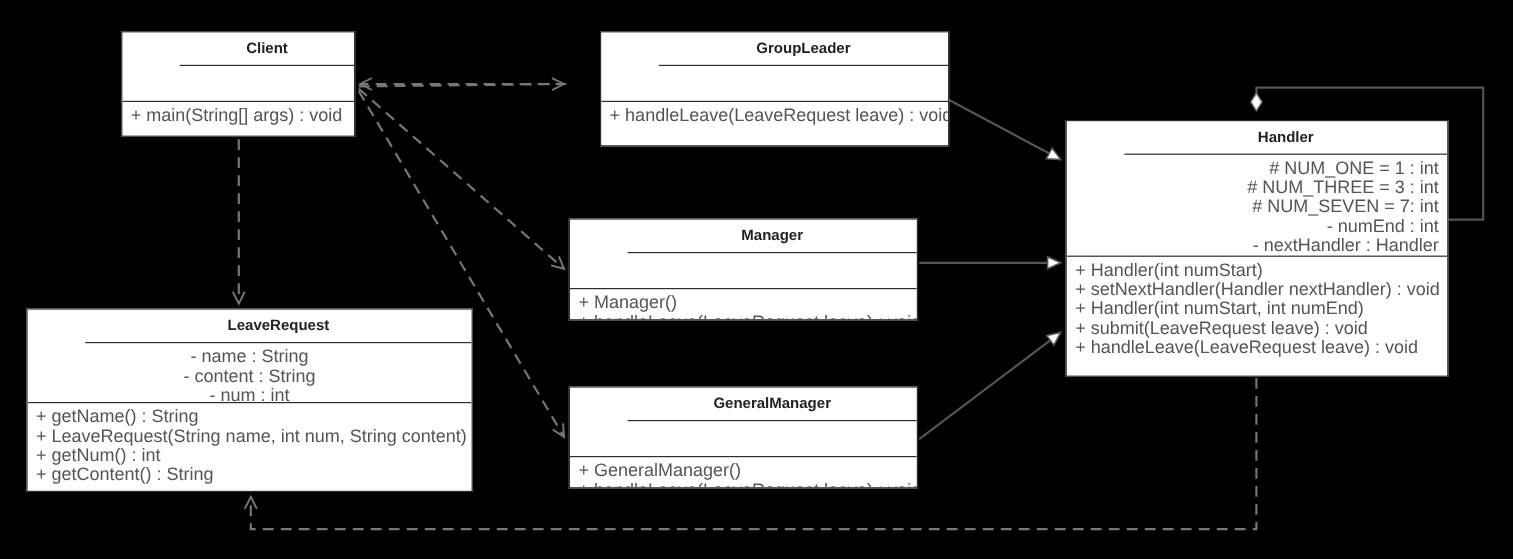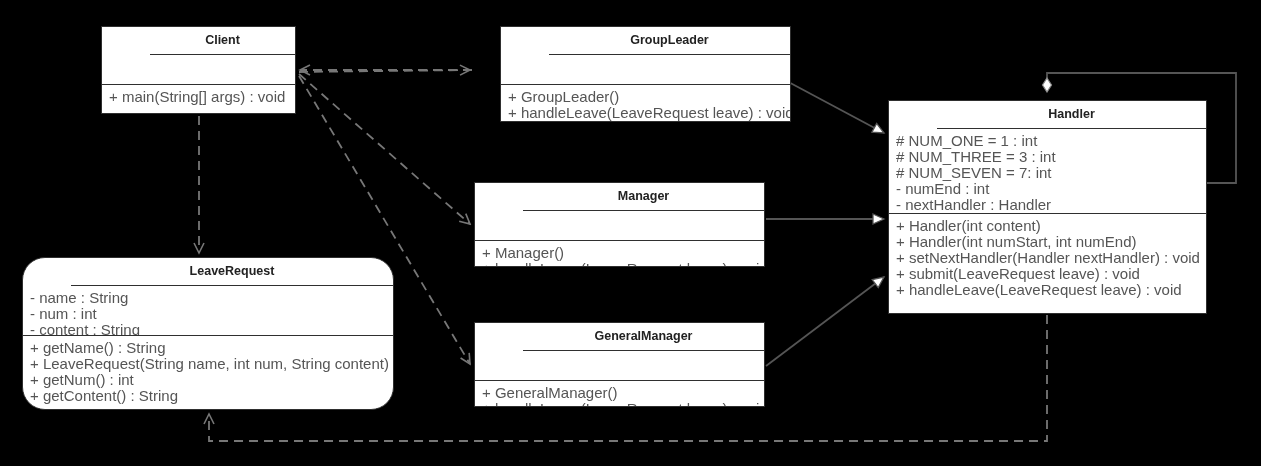--- a/index.html
+++ b/index.html
@@ -20,23 +20,23 @@
   
   #cls-client{left:101px;top:26px;width:195px;height:88px;}
   #cls-client .attrs{height:30px;}
   #cls-groupleader{left:500px;top:26px;width:291px;height:96px;}
   #cls-groupleader .attrs{height:30px;}
   #cls-manager{left:474px;top:182px;width:291px;height:85px;}
   #cls-manager .attrs{height:30px;}
   #cls-generalmanager{left:474px;top:322px;width:291px;height:85px;}
   #cls-generalmanager .attrs{height:30px;}
   #cls-handler{left:888px;top:100px;width:319px;height:214px;}
-  #cls-handler .attrs{height:85px;}
-  #cls-leaverequest{left:22px;top:257px;width:372px;height:153px;border-radius:23px;}
-  #cls-leaverequest .attrs{height:50px;}
+  #cls-handler .attrs{height:85px;text-align:right;}
+  #cls-leaverequest{left:22px;top:257px;width:372px;height:153px;}
+  #cls-leaverequest .attrs{height:50px;text-align:center;}
 </style>
 </head>
 <body>
 
 <div id="canvas">
 
   <svg id="wires" viewBox="0 0 1261 466">
     <defs>
       <marker id="tri" markerWidth="14" markerHeight="14" refX="12" refY="6" orient="auto" markerUnits="userSpaceOnUse">
         <path d="M1,1 L12,6 L1,11 z" fill="#ffffff" stroke="#555" stroke-width="1.3"></path>
@@ -74,21 +74,20 @@
     <div class="cmp attrs bordered"></div>
     <div class="cmp methods">
       <div class="row">+ main(String[] args) : void</div>
     </div>
   </div>
 
   <div class="uml" id="cls-groupleader">
     <div class="title">GroupLeader</div>
     <div class="cmp attrs bordered"></div>
     <div class="cmp methods">
-      <div class="row">+ GroupLeader()</div>
       <div class="row">+ handleLeave(LeaveRequest leave) : void</div>
     </div>
   </div>
 
   <div class="uml" id="cls-manager">
     <div class="title">Manager</div>
     <div class="cmp attrs bordered"></div>
     <div class="cmp methods">
       <div class="row">+ Manager()</div>
       <div class="row">+ handleLeave(LeaveRequest leave) : void</div>
@@ -107,34 +106,34 @@
   <div class="uml" id="cls-handler">
     <div class="title">Handler</div>
     <div class="cmp attrs bordered">
       <div class="row"># NUM_ONE = 1 :  int</div>
       <div class="row"># NUM_THREE = 3 :  int</div>
       <div class="row"># NUM_SEVEN = 7:  int</div>
       <div class="row">- numEnd :  int</div>
       <div class="row">- nextHandler :  Handler</div>
     </div>
     <div class="cmp methods">
-      <div class="row">+ Handler(int content)</div>
+      <div class="row">+ Handler(int numStart)</div>
+      <div class="row">+ setNextHandler(Handler nextHandler) :  void</div>
       <div class="row">+ Handler(int numStart, int numEnd)</div>
-      <div class="row">+ setNextHandler(Handler nextHandler) :  void</div>
       <div class="row">+ submit(LeaveRequest leave) :  void</div>
       <div class="row">+ handleLeave(LeaveRequest leave) :  void</div>
     </div>
   </div>
 
   <div class="uml" id="cls-leaverequest">
     <div class="title">LeaveRequest</div>
     <div class="cmp attrs bordered">
       <div class="row">- name : String</div>
+      <div class="row">- content : String</div>
       <div class="row">- num : int</div>
-      <div class="row">- content : String</div>
     </div>
     <div class="cmp methods">
       <div class="row">+ getName() : String</div>
       <div class="row">+ LeaveRequest(String name, int num, String content)</div>
       <div class="row">+ getNum() : int</div>
       <div class="row">+ getContent() : String</div>
     </div>
   </div>
 
 </div>

